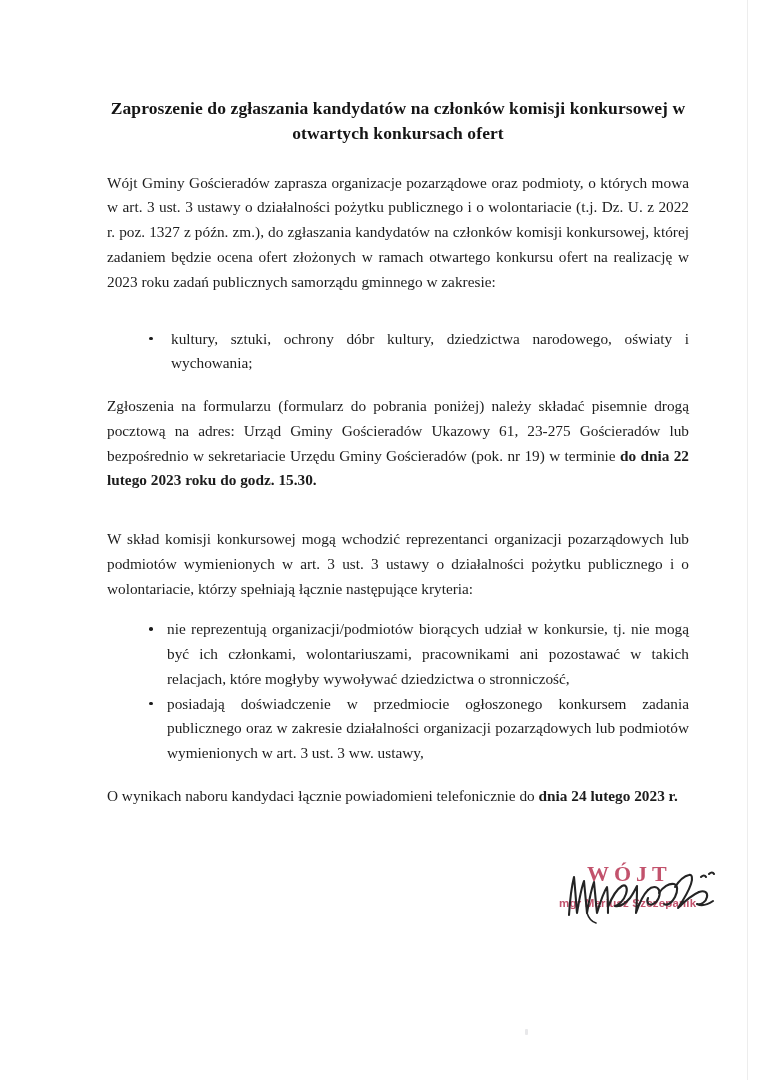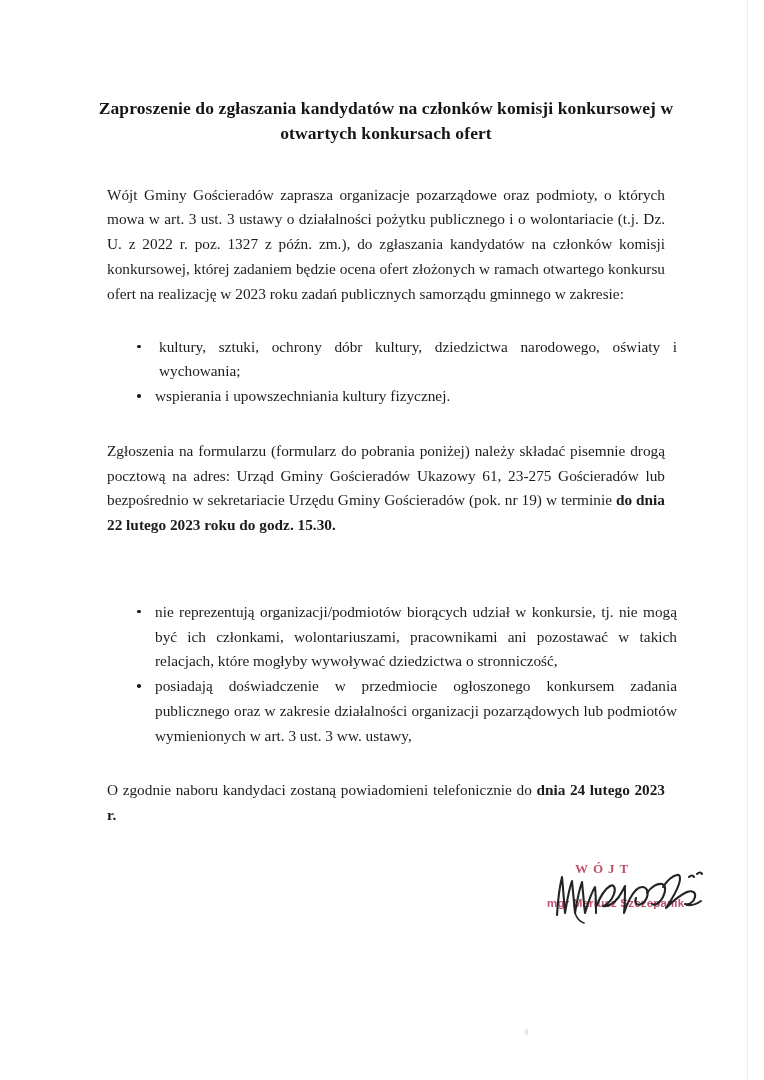--- a/index.html
+++ b/index.html
@@ -32,39 +32,39 @@
     left: 525px;
     top: 1029px;
     width: 3px;
     height: 6px;
     background: #e8e8ea;
     border-radius: 1px;
   }
 
   .page {
     position: absolute;
-    left: 95px;
+    left: 107px;
     top: 0;
     width: 582px;
     height: 1080px;
   }
 
   .doc-title {
     margin: 0;
     padding-top: 96px;
     font-size: 17.5px;
     line-height: 1.42;
     font-weight: bold;
     text-align: center;
     letter-spacing: 0.1px;
     color: #151515;
   }
 
   p.para {
-    margin: 12px;
+    margin: 0;
     font-size: 15.3px;
     line-height: 1.62;
     text-align: justify;
     text-justify: inter-word;
     color: #1c1c1c;
   }
 
   .gap-title-body { height: 25px; }
   .gap-para       { height: 17px; }
   .gap-list-above { height: 16px; }
@@ -90,39 +90,40 @@
     position: absolute;
     left: 0;
     top: 10px;
     width: 3.6px;
     height: 3.6px;
     border-radius: 50%;
     background: #1c1c1c;
   }
   ul.bullets li.lead-space {
     padding-left: 22px;
+    margin-top: 16px;
   }
 
   b, .bold { font-weight: bold; }
 
   
   .signature-block {
     position: absolute;
     left: 452px;
     top: 857px;
     width: 170px;
     height: 72px;
   }
   .stamp-wojt {
     position: absolute;
     left: 28px;
     top: 4px;
     font-family: "Liberation Serif", "DejaVu Serif", serif;
     font-weight: bold;
-    font-size: 13px;
+    font-size: 22px;
     letter-spacing: 5px;
     color: #c2526c;
   }
   .stamp-name {
     position: absolute;
     left: 0px;
     top: 40px;
     font-family: "Liberation Sans", "DejaVu Sans", sans-serif;
     font-weight: bold;
     font-size: 11.5px;
@@ -150,43 +151,43 @@
   <h1 class="doc-title">Zaproszenie do zgłaszania kandydatów na członków komisji konkursowej w otwartych konkursach ofert</h1>
 
   <div class="gap-title-body"></div>
 
   <p class="para">Wójt Gminy Gościeradów zaprasza organizacje pozarządowe oraz podmioty, o których mowa w art. 3 ust. 3 ustawy o działalności pożytku publicznego i o wolontariacie (t.j. Dz. U.  z 2022 r. poz. 1327 z późn. zm.), do zgłaszania kandydatów na członków komisji konkursowej, której zadaniem będzie ocena ofert złożonych w ramach otwartego konkursu ofert na realizację w 2023 roku zadań publicznych samorządu gminnego w zakresie:</p>
 
   <div class="gap-list-above"></div>
 
   <ul class="bullets">
     <li class="lead-space">kultury, sztuki, ochrony dóbr kultury, dziedzictwa narodowego, oświaty i wychowania;</li>
-    <li>wspierania i upowszechniania kultury fizycznej.</li>
   </ul>
 
   <div class="gap-list-below"></div>
 
   <p class="para"><span> Zgłoszenia na formularzu (formularz do pobrania poniżej) należy składać pisemnie drogą pocztową na adres: Urząd Gminy Gościeradów Ukazowy 61, 23-275 Gościeradów lub bezpośrednio w sekretariacie Urzędu Gminy Gościeradów (pok. nr 19) w terminie </span><b>do dnia 22 lutego 2023 roku do godz. 15.30.</b></p>
 
   <div class="gap-para"></div>
 
 
   <div class="gap-para"></div>
 
+  <p class="para">W skład komisji konkursowej mogą wchodzić reprezentanci organizacji pozarządowych lub podmiotów wymienionych w art. 3 ust. 3 ustawy o działalności pożytku publicznego i o wolontariacie, którzy spełniają łącznie następujące kryteria:</p>
 
   <div class="gap-list-above"></div>
 
   <ul class="bullets">
     <li>nie reprezentują organizacji/podmiotów biorących udział w konkursie, tj. nie mogą być ich członkami, wolontariuszami, pracownikami ani pozostawać w takich relacjach, które mogłyby wywoływać dziedzictwa o stronniczość,</li>
     <li>posiadają doświadczenie w przedmiocie ogłoszonego konkursem zadania publicznego oraz w zakresie działalności organizacji pozarządowych lub podmiotów wymienionych w art. 3 ust. 3 ww. ustawy,</li>
   </ul>
 
   <div class="gap-list-below"></div>
 
-  <p class="para"><span>O zgodnie naboru kandydaci zostaną powiadomieni telefonicznie do </span><b>dnia 24 lutego 2023 r.</b></p>
+  <p class="para"><span>O wynikach naboru kandydaci łącznie powiadomieni telefonicznie do </span><b>dnia 24 lutego 2023 r.</b></p>
 
   <div class="gap-sign"></div>
 
   <div class="signature-block">
     <div class="stamp-wojt">WÓJT</div>
     <div class="stamp-name">mgr Mariusz Szczepanik</div>
     <svg class="handwriting" viewBox="0 0 168 62">
       <g fill="none" stroke="#242424" stroke-width="2.1" stroke-linecap="round" stroke-linejoin="round">
         <path d="M4 52 C5 36, 7 22, 9 14 C10 24, 11 38, 12 50 C14 38, 16 26, 19 18 C20 28, 21 40, 22 50 C24 38, 26 27, 29 19 C30 29, 31 41, 32 50 C35 40, 38 30, 42 24 C43 33, 43 42, 43 50"></path>
         <path d="M43 44 C47 34, 52 26, 57 23 C61 21, 63 25, 61 31 C59 37, 54 42, 50 43 C55 44, 60 41, 65 35 C68 31, 70 27, 72 23 C72 32, 72 41, 71 50 C74 41, 78 32, 83 27"></path>

